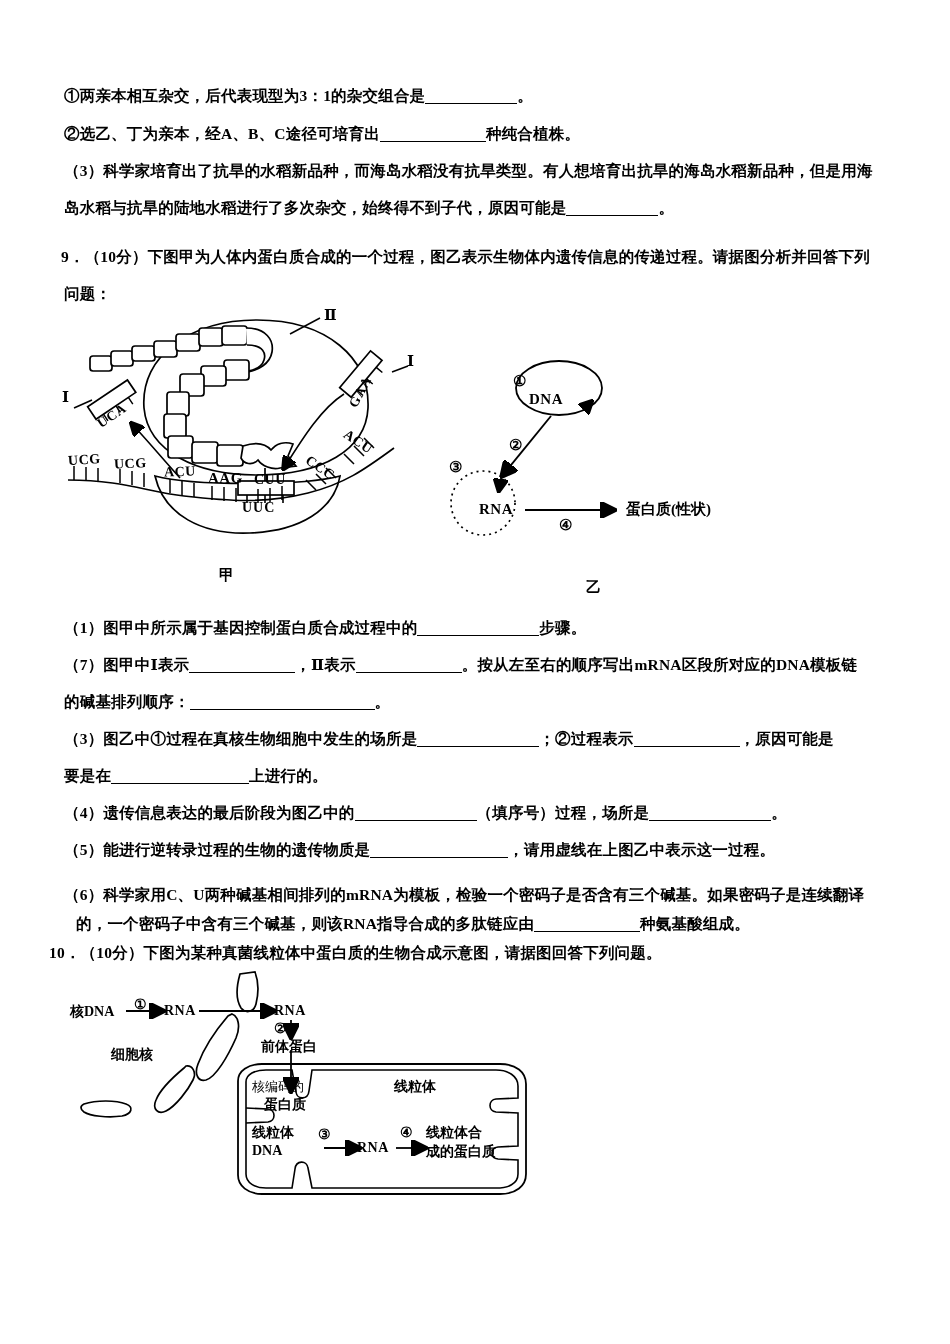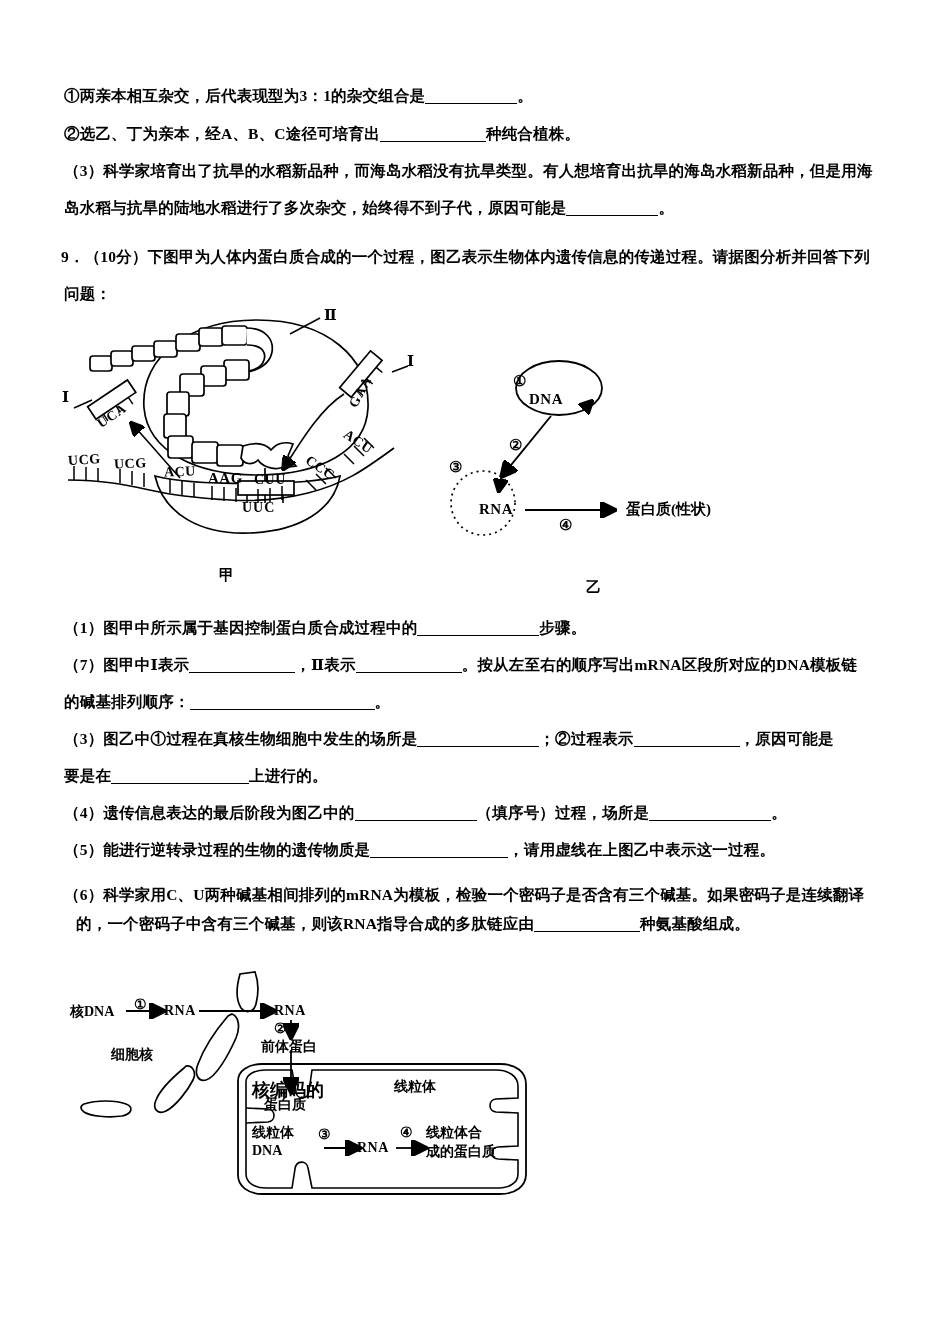--- a/index.html
+++ b/index.html
@@ -209,20 +209,21 @@
   <div class="ln" style="left:48px;top:842px;">
     <span>（5）能进行逆转录过程的生物的遗传物质是</span><span class="u u18"></span><span>，请用虚线在上图乙中表示这一过程。</span>
   </div>
 
   <div class="ln" style="left:48px;top:879px;margin-top:8px;">（6）科学家用C、U两种碱基相间排列的mRNA为模板，检验一个密码子是否含有三个碱基。如果密码子是连续翻译</div>
 
   <div class="ln" style="left:48px;top:916px;margin-left:12px;">
     <span>的，一个密码子中含有三个碱基，则该RNA指导合成的多肽链应由</span><span class="u u14"></span><span>种氨基酸组成。</span>
   </div>
 
+  <div class="ln" style="left:33px;top:945px;">10．（10分）下图为某种真菌线粒体中蛋白质的生物合成示意图，请据图回答下列问题。</div>
 
   <div class="fig" style="left:40px;top:978px;">
     <svg width="510" height="235" viewBox="0 0 510 235" fill="none" stroke="#000" stroke-width="1.6">
 
       <g stroke="#000" stroke-width="1.7" fill="#fff">
         <path d="M184 -4 C180 10 180 22 185 30 C190 36 198 34 200 26 C203 14 202 2 199 -6 Z"></path>
         <path d="M172 38 C160 52 148 70 142 86 C138 96 142 104 150 102 C160 99 172 78 180 60 C185 48 182 38 176 36 Z"></path>
         <path d="M128 90 C116 100 104 112 100 122 C96 131 102 137 110 133 C120 128 132 112 137 102 C141 94 136 87 130 88 Z"></path>
         <path d="M28 126 C40 122 60 122 70 126 C78 129 76 136 66 138 C52 140 34 138 28 134 C24 131 24 128 28 126 Z"></path>
       </g>
@@ -258,21 +259,21 @@
         </marker>
       </defs>
     </svg>
 
     <div class="figlabel" style="left:14px;top:25px;font-size:14px;font-weight:bold;">核DNA</div>
     <div class="figlabel" style="left:108px;top:25px;font-size:14px;letter-spacing:0.5px;">RNA</div>
     <div class="figlabel" style="left:218px;top:25px;font-size:14px;letter-spacing:0.5px;">RNA</div>
     <div class="figlabel" style="left:55px;top:68px;font-size:14px;font-weight:bold;">细胞核</div>
     <div class="figlabel" style="left:205px;top:60px;font-size:14px;font-weight:bold;">前体蛋白</div>
 
-    <div class="figlabel" style="left:196px;top:100px;font-size:18px;font-weight:bold;">核编码的</div>
+    <div class="figlabel" style="left:196px;top:100px;font-size:13px;font-weight:normal;">核编码的</div>
     <div class="figlabel" style="left:208px;top:118px;font-size:14px;font-weight:bold;">蛋白质</div>
     <div class="figlabel" style="left:338px;top:100px;font-size:14px;font-weight:bold;">线粒体</div>
 
     <div class="figlabel" style="left:196px;top:146px;font-size:14px;font-weight:bold;">线粒体</div>
     <div class="figlabel" style="left:196px;top:165px;font-size:14px;font-weight:bold;">DNA</div>
     <div class="figlabel" style="left:301px;top:162px;font-size:14px;letter-spacing:0.5px;">RNA</div>
     <div class="figlabel" style="left:370px;top:146px;font-size:14px;font-weight:bold;">线粒体合</div>
     <div class="figlabel" style="left:370px;top:165px;font-size:14px;font-weight:bold;">成的蛋白质</div>
 
     <div class="figlabel" style="left:78px;top:18px;font-size:14px;">①</div>

